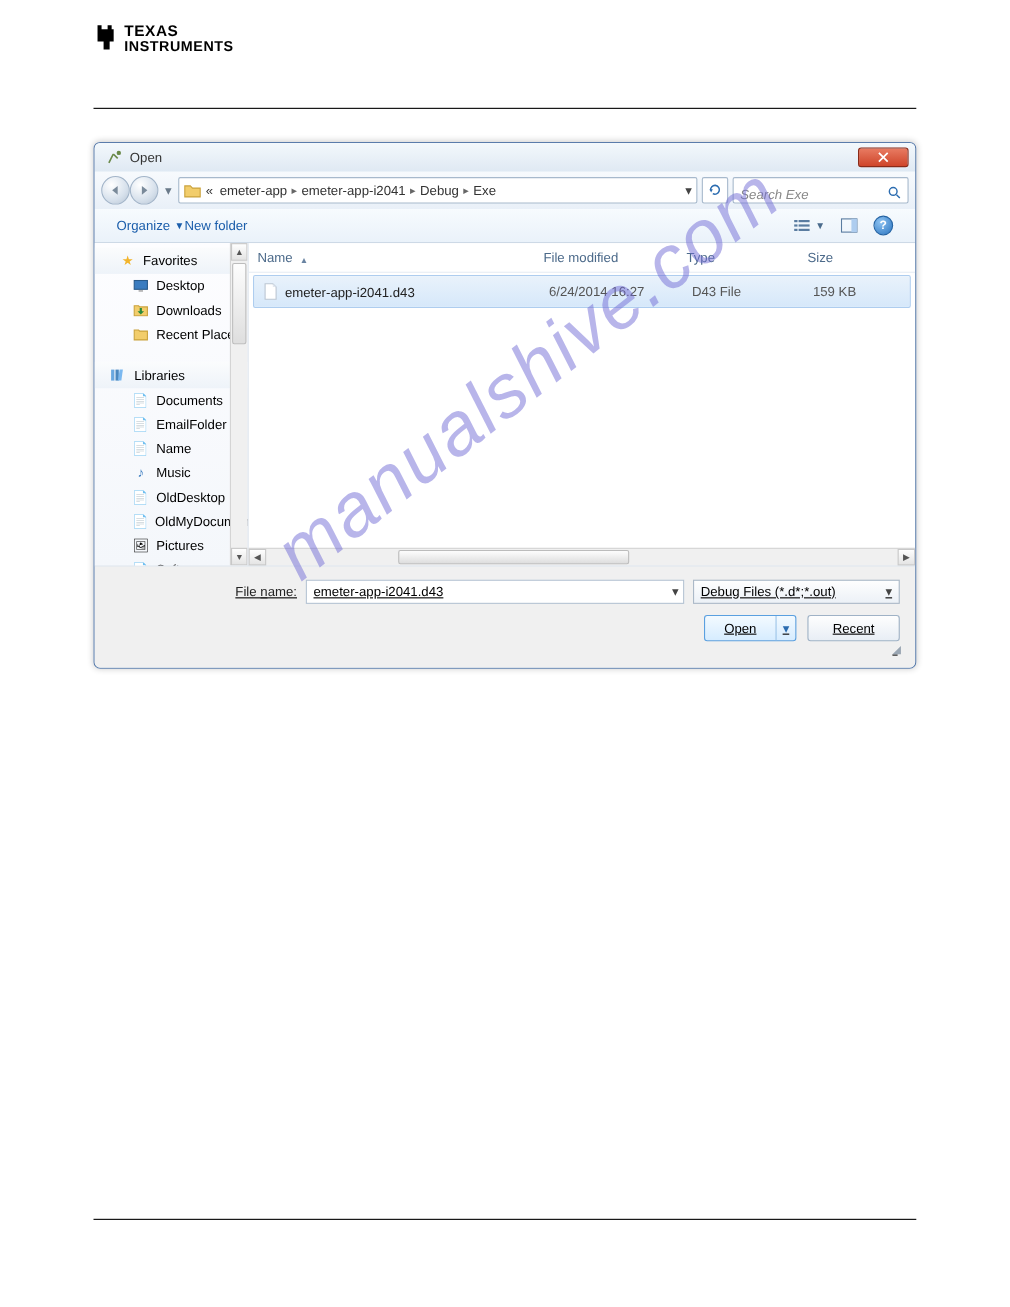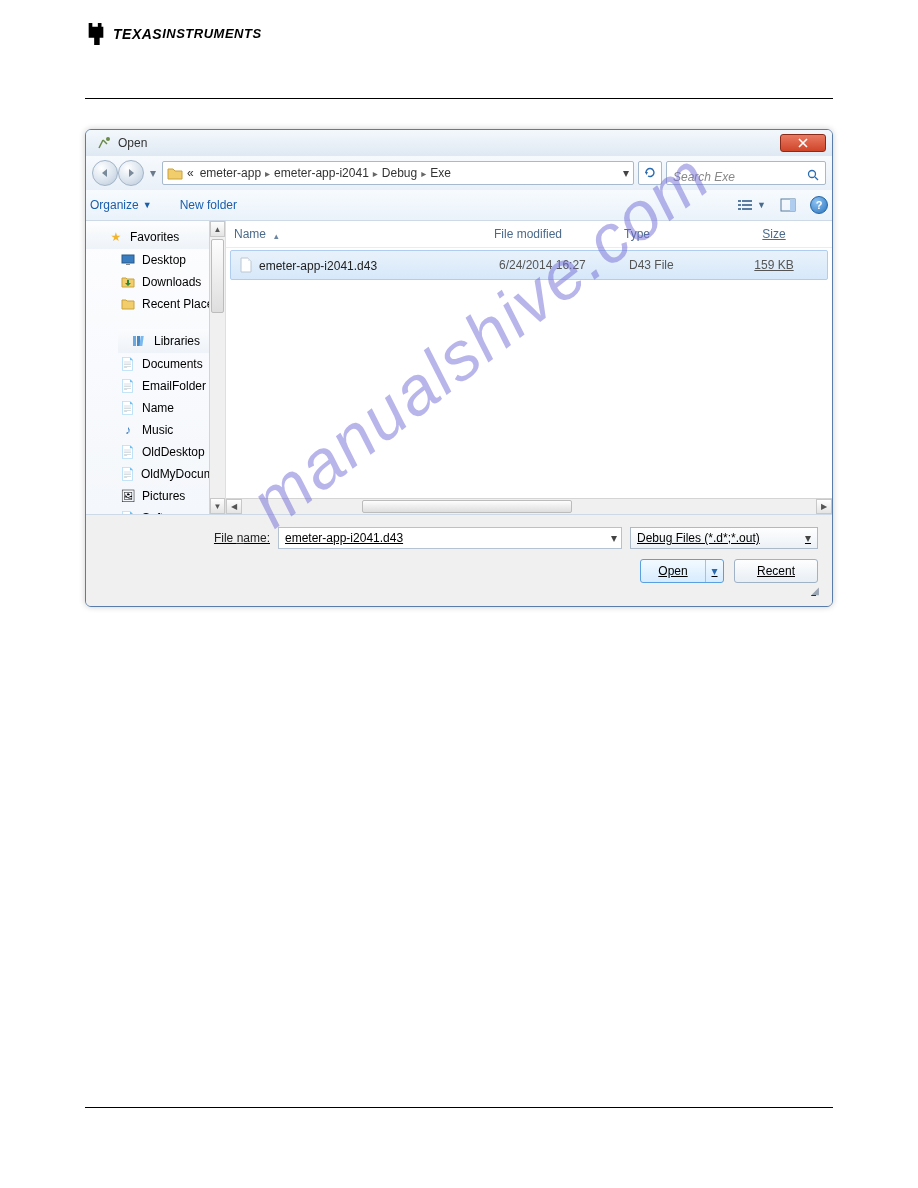--- a/index.html
+++ b/index.html
@@ -7,21 +7,21 @@
     font-family: "Segoe UI", Tahoma, sans-serif;
     font-size: 12px;
     background: #fff;
     width: 918px;
     position: relative;
   }
 
   .page { padding: 20px 85px 40px 85px; }
   .ti-logo { display: flex; align-items: center; gap: 6px; margin-bottom: 50px; }
   .ti-logo svg { width: 22px; height: 28px; }
-  .ti-text { display: flex; flex-direction: row; font-weight: bold; letter-spacing: 0.5px; line-height: 1; font-style: italic; }
+  .ti-text { display: flex; flex-direction: column; font-weight: bold; letter-spacing: 0.5px; line-height: 1; }
   .ti-text span:first-child { font-size: 14px; }
   .ti-text span:last-child { font-size: 13px; }
   .top-rule, .bottom-rule { border: none; border-top: 1.5px solid #000; margin: 0; }
 
   .dialog {
     width: 748px;
     margin: 30px auto 0 auto;
     border: 1px solid #5a7cab;
     border-radius: 6px;
     background: linear-gradient(#e8f0f8, #dbe6f1);
@@ -73,24 +73,23 @@
     color:#2b6cb0;
   }
   .searchbox {
     width: 160px; height: 24px; border: 1px solid #a7b9cc; background:#fff;
     border-radius: 2px; display:flex; align-items:flex-end; padding: 0 6px;
     color:#888; font-style: italic;
   }
   .searchbox .mag { margin-left:auto; color:#2b6cb0; }
 
   .toolbar {
-    display:flex; align-items:center; padding: 6px 4px;
+    display:flex; align-items:center; padding: 6px 20px;
     background: linear-gradient(#f7fbfe, #eaf2fa);
     border-bottom: 1px solid #cdd9e6;
-    gap: 28px;
   }
   .tool-link { color:#1b5eab; display:flex; align-items:center; gap:4px; }
   .toolbar-right { margin-left:auto; display:flex; align-items:center; gap:14px; }
   .view-btn { display:flex; align-items:center; gap:2px; color:#4a6b8c; }
   .help-btn {
     width:18px;height:18px;border-radius:50%;
     background: radial-gradient(circle at 35% 30%, #8ec3f2, #2b75c0);
     color:#fff;display:flex;align-items:center;justify-content:center;font-weight:bold;font-size:11px;
     border:1px solid #2463a3;
   }
@@ -117,21 +116,21 @@
   .sb-thumb { position:absolute; left:1px; right:1px; top:2px; height:74px; background:linear-gradient(#fdfdfd,#dedede); border:1px solid #bcbcbc; border-radius:2px; }
 
   .filelist { flex:1; display:flex; flex-direction:column; position:relative;}
   .fl-header {
     display:flex; color:#4c6a8a; padding: 6px 8px;
     border-bottom:1px solid #e6edf4;
   }
   .col-name { flex: 0 0 260px; display:flex; align-items:flex-end; gap:4px;}
   .col-date { flex: 0 0 130px; }
   .col-type { flex: 0 0 110px; }
-  .col-size { flex: 1; text-align:center; padding-right:10px;text-decoration:underline; }
+  .col-size { flex: 1; text-align:left; padding-right:10px; }
   .sort-caret { font-size:9px;color:#6a84a2; margin-left:4px;}
   .fl-row {
     display:flex; padding: 6px 8px;
     background: linear-gradient(#e9f2fb, #d6e8fa);
     border: 1px solid #aecdef; border-radius:2px;
     margin: 2px 4px;
     align-items:center;
   }
   .fl-row .col-name { gap:6px; color:#222;}
   .file-meta { color:#555; }
@@ -324,21 +323,21 @@
             <span class="small-icon">
                 <svg width="14" height="12" viewBox="0 0 14 12">
                   <path fill="#f2cd6b" stroke="#caa23c" d="M1 2 L5 2 L6 3 L13 3 L13 11 L1 11 Z"></path>
                 </svg>
               </span>
             <span>Recent Places</span>
           </div>
 
           <div style="height:14px;"></div>
 
-          <div class="nav-header" style="padding-left:14px;margin-left:32px;">
+          <div class="nav-header" style="padding-left:14px;">
             <span class="small-icon lib-icon">
                 <svg width="16" height="14" viewBox="0 0 16 14">
                   <rect x="1" y="2" width="3" height="10" fill="#6aa8e0"></rect>
                   <rect x="5" y="2" width="3" height="10" fill="#4a88c0"></rect>
                   <rect x="9" y="2" width="3" height="10" fill="#7ab8f0" transform="skewX(-8)"></rect>
                 </svg>
               </span>
             <span>Libraries</span>
           </div>
           <div class="nav-item">

